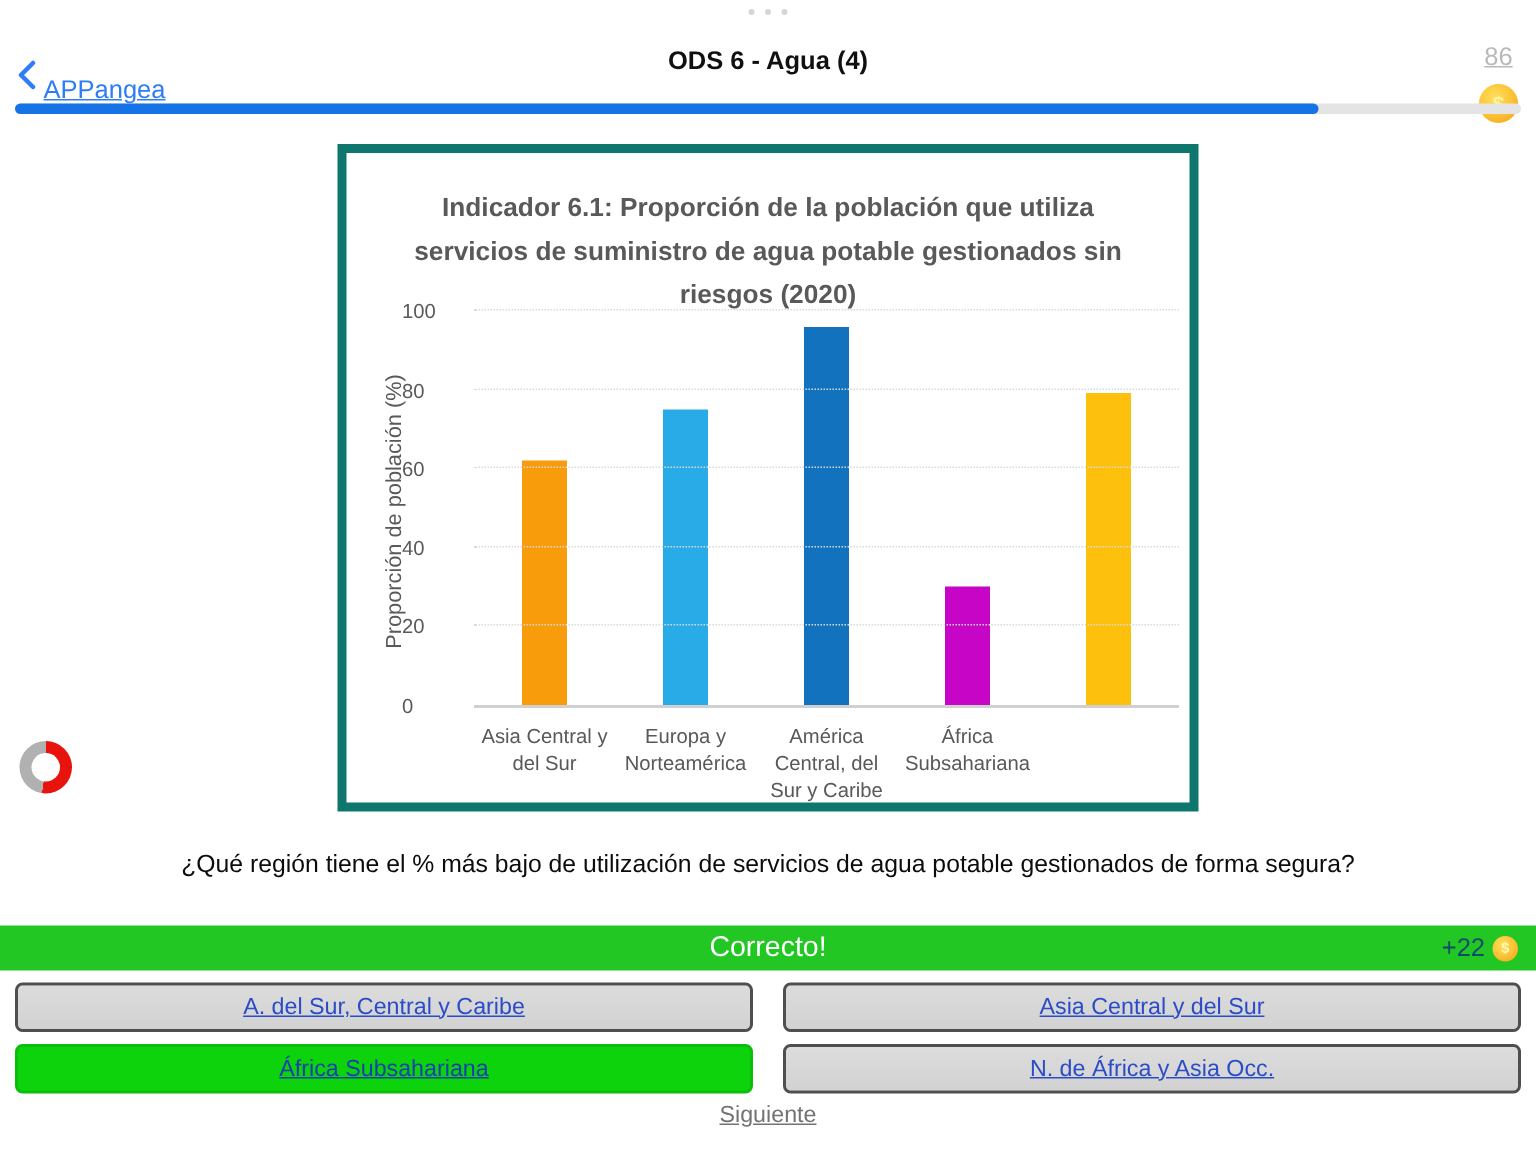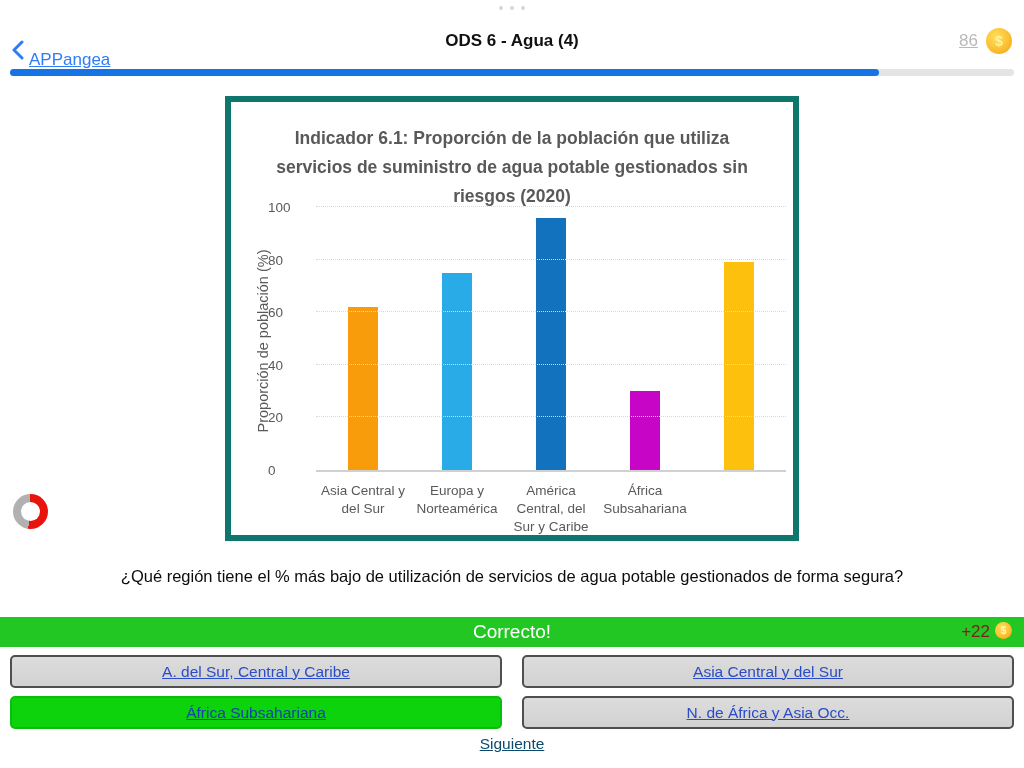--- a/index.html
+++ b/index.html
@@ -11,21 +11,21 @@
   .handle { position:absolute; top:6px; left:0; width:100%; display:flex; justify-content:center; gap:7px; }
   .handle i { width:4px; height:4px; border-radius:50%; background:#d6d6d6; }
 
   
   .back { position:absolute; left:12px; top:30px; display:flex; align-items:center; gap:5px;
           color:#2e7cf6; font-size:17px; text-decoration:none; cursor:pointer; }
   .back .chev { width:12px; height:20px; display:inline-block; }
   .back .lbl { text-decoration:underline;margin-top:20px; }
   .hdr-title { position:absolute; left:0; top:31px; width:100%; text-align:center;
                font-size:17px; font-weight:bold; color:#101010; }
-  .score-wrap { position:absolute; right:12px; top:28px; display:flex; align-items:center; gap:8px; }
+  .score-wrap { position:absolute; right:12px; top:28px; display:flex; align-items:center; gap:8px;flex-direction:column; }
   .score { color:#b9b9b9; font-size:17px; text-decoration:underline; }
   .coin { display:inline-flex; align-items:center; justify-content:center; border-radius:50%;
           background:radial-gradient(circle at 40% 35%, #ffdf5e 0%, #fcc63a 45%, #f59f14 100%);
           color:#fff49c; font-weight:bold; }
   .coin-lg { width:26px; height:26px; font-size:14px; }
   .coin-sm { width:17px; height:17px; font-size:10px; color:#fff7b0; }
   .coin::before { content:"$"; }
 
   
   .progress { position:absolute; left:10px; top:69px; width:1004px; height:7px;
@@ -62,36 +62,36 @@
 
   
   .question { position:absolute; left:0; top:567px; width:100%; text-align:center;
               font-size:16.5px; color:#0c0c0c; }
 
   
   .banner { position:absolute; left:0; top:617px; width:1024px; height:30px; background:#23c723;
             display:flex; align-items:center;padding-left:24px; }
   .banner .msg { position:absolute; left:0; width:100%; text-align:center;
                  color:#ffffff; font-size:19px; }
-  .banner .pts { position:absolute; right:12px; display:flex; gap:5px;
-                 color:#7f1d1d; font-size:17px; }
+  .banner .pts { position:absolute; right:12px; display:flex; align-items:center; gap:5px;
+                 color:#0c4a6e; font-size:17px; }
 
   
   .answers { position:absolute; left:10px; top:655px; width:1004px;
              display:grid; grid-template-columns:1fr 1fr; column-gap:20px; row-gap:8px; }
   .answer-btn { height:33px; border:2px solid #4f4f4f; border-radius:5px;
                 background:linear-gradient(#dcdcdc,#d2d2d2); cursor:pointer;
                 display:flex; align-items:center; justify-content:center;
                 font-family:"Liberation Sans", sans-serif; }
   .answer-btn .answer-link { color:#2b4cc8; font-size:15.5px; text-decoration:underline; }
   .answer-btn.correct { background:#0cd30c; border-color:#0abf0a; }
   .answer-btn.correct .answer-link { color:#173fb0; }
 
   .next { position:absolute; left:0; top:735px; width:100%; text-align:center; }
-  .next a { color:#0c4a6e; font-size:15.5px; text-decoration:underline; cursor:pointer; }
+  .next a { color:#737373; font-size:15.5px; text-decoration:underline; cursor:pointer; }
 </style>
 </head>
 <body>
 
 <div class="stage">
 
   <div class="handle">
     <i></i>
       <i></i>
       <i></i>

